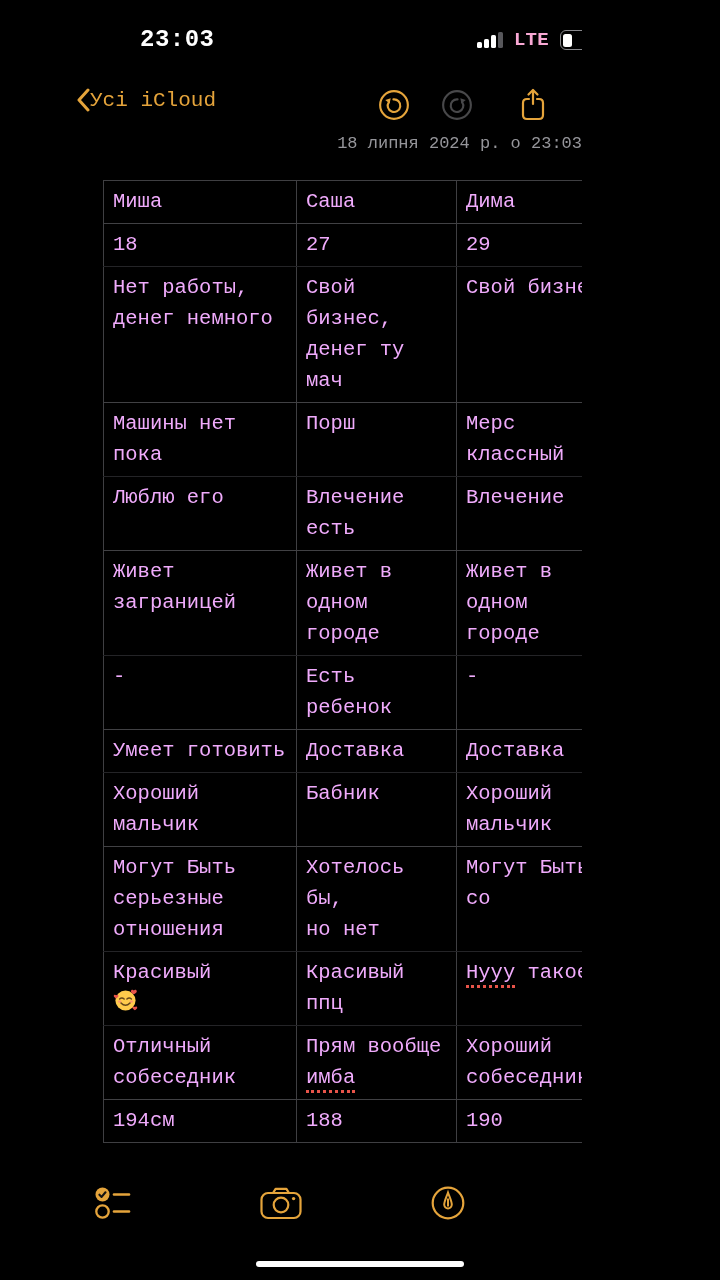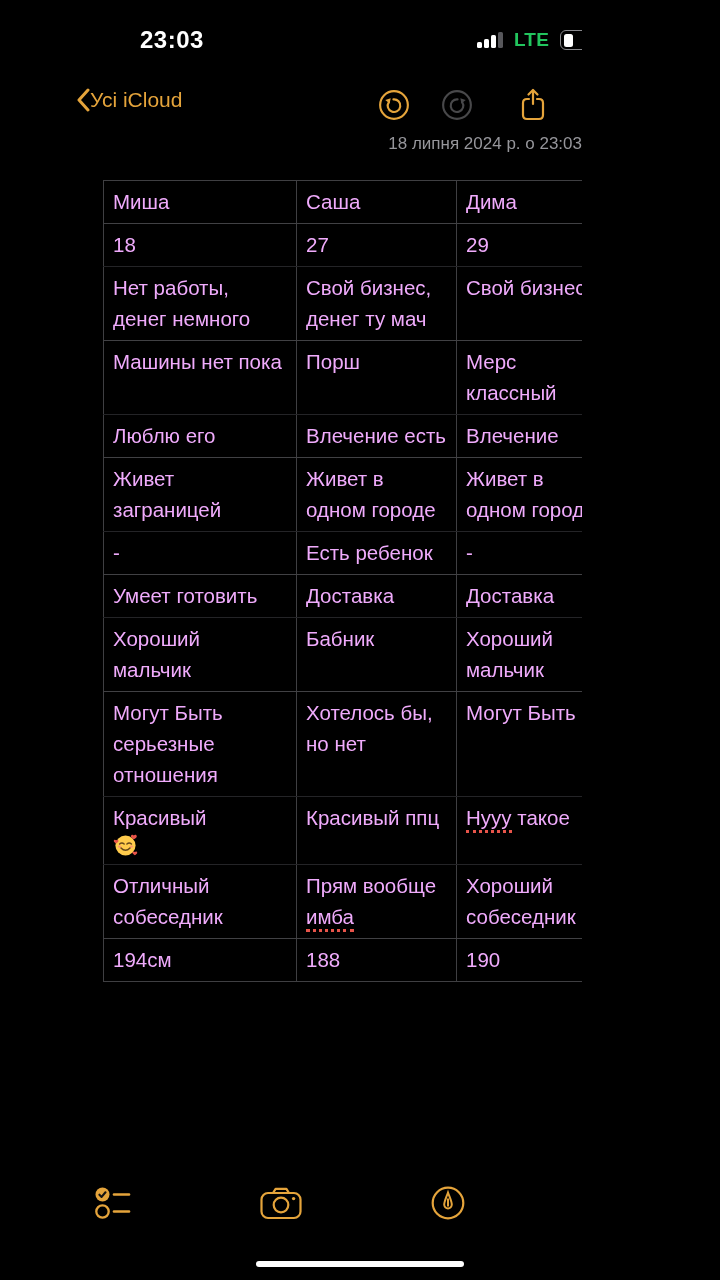--- a/index.html
+++ b/index.html
@@ -1,27 +1,27 @@
 <!DOCTYPE html>
 <html><head>
 <meta charset="utf-8">
 <style>
   html,body{margin:0;padding:0;background:#000;}
   .screen{
     position:relative;width:582px;height:1280px;background:#000;overflow:hidden;
-    font-family:Liberation Sans, sans-serif;
+    font-family:Liberation Mono, monospace;
     --accent:#E5A43B;
   }
   
   .status-time{position:absolute;left:140px;top:26px;color:#fff;font-size:24px;font-weight:700;letter-spacing:.5px;}
   .status-right{position:absolute;left:477px;top:28px;display:flex;align-items:center;gap:11px;height:24px;}
   .sig{display:flex;align-items:flex-end;gap:2.5px;height:16px;}
   .sig i{display:block;width:4.6px;border-radius:1.6px;background:#fff;}
   .sig i.dim{background:#57575b;}
-  .lte{color:#22c55e;font-size:19px;font-weight:600;letter-spacing:.3px;text-align:center;}
+  .lte{color:#f9a8d4;font-size:19px;font-weight:600;letter-spacing:.3px;text-align:center;}
   .battery{position:relative;width:42px;height:20px;}
   .battery .shell{position:absolute;inset:0;border:1.6px solid #88888c;border-radius:6px;}
   .battery .fill{position:absolute;left:3.5px;top:3.5px;width:9px;height:13px;background:#fff;border-radius:2.5px;}
   .battery .cap{position:absolute;right:-4.5px;top:6px;width:3px;height:8px;background:#88888c;border-radius:0 2px 2px 0;}
   
   .back-btn{position:absolute;left:76px;top:88px;display:flex;align-items:center;color:var(--accent);font-size:21px;cursor:pointer;}
   .nav-icon{position:absolute;top:87px;width:34px;height:36px;display:flex;align-items:center;justify-content:center;cursor:pointer;}
   .nav-undo{left:377px;} .nav-redo{left:440px;} .nav-share{left:516px;} .nav-more{left:592px;}
   
   .note-date{position:absolute;left:0;top:134px;width:100%;text-align:right;color:#96969b;font-size:17px;}

